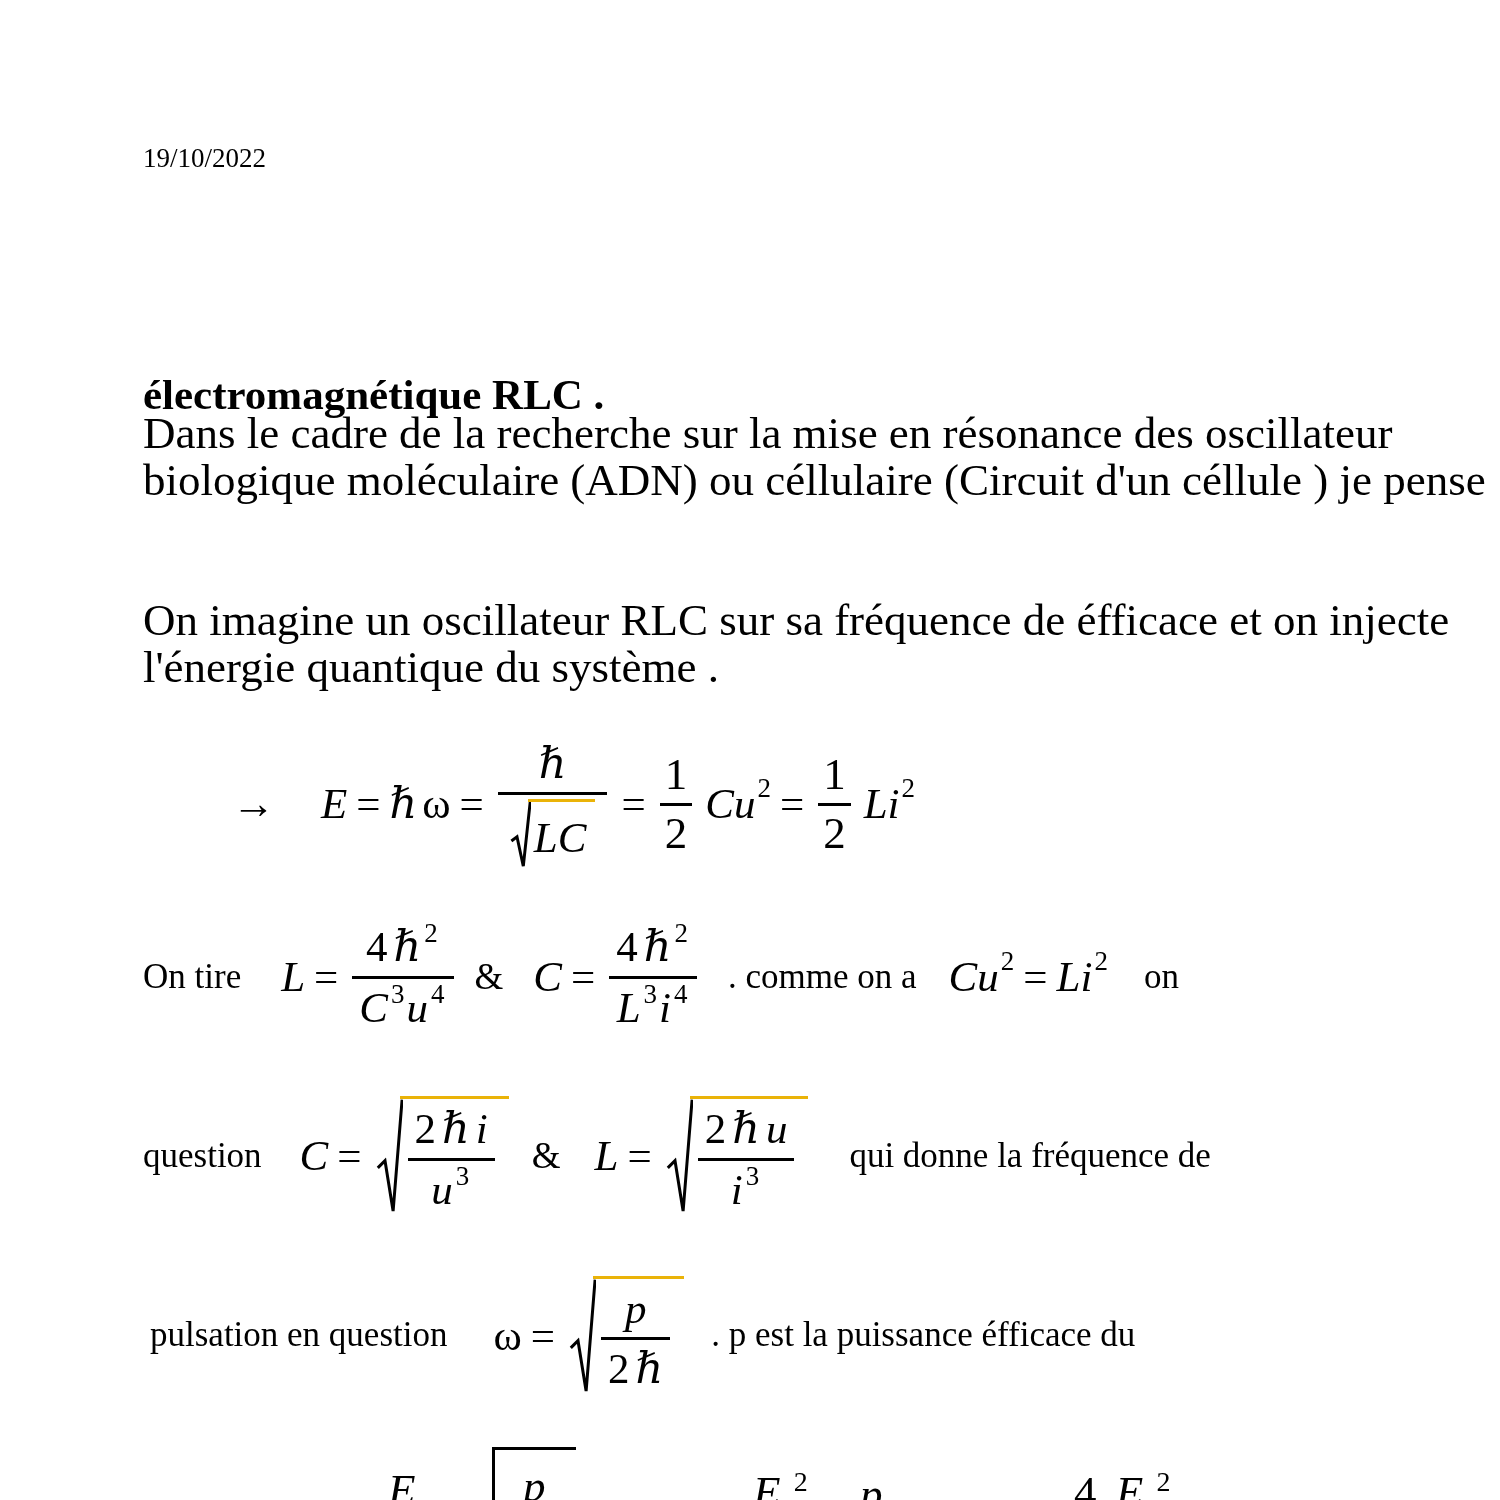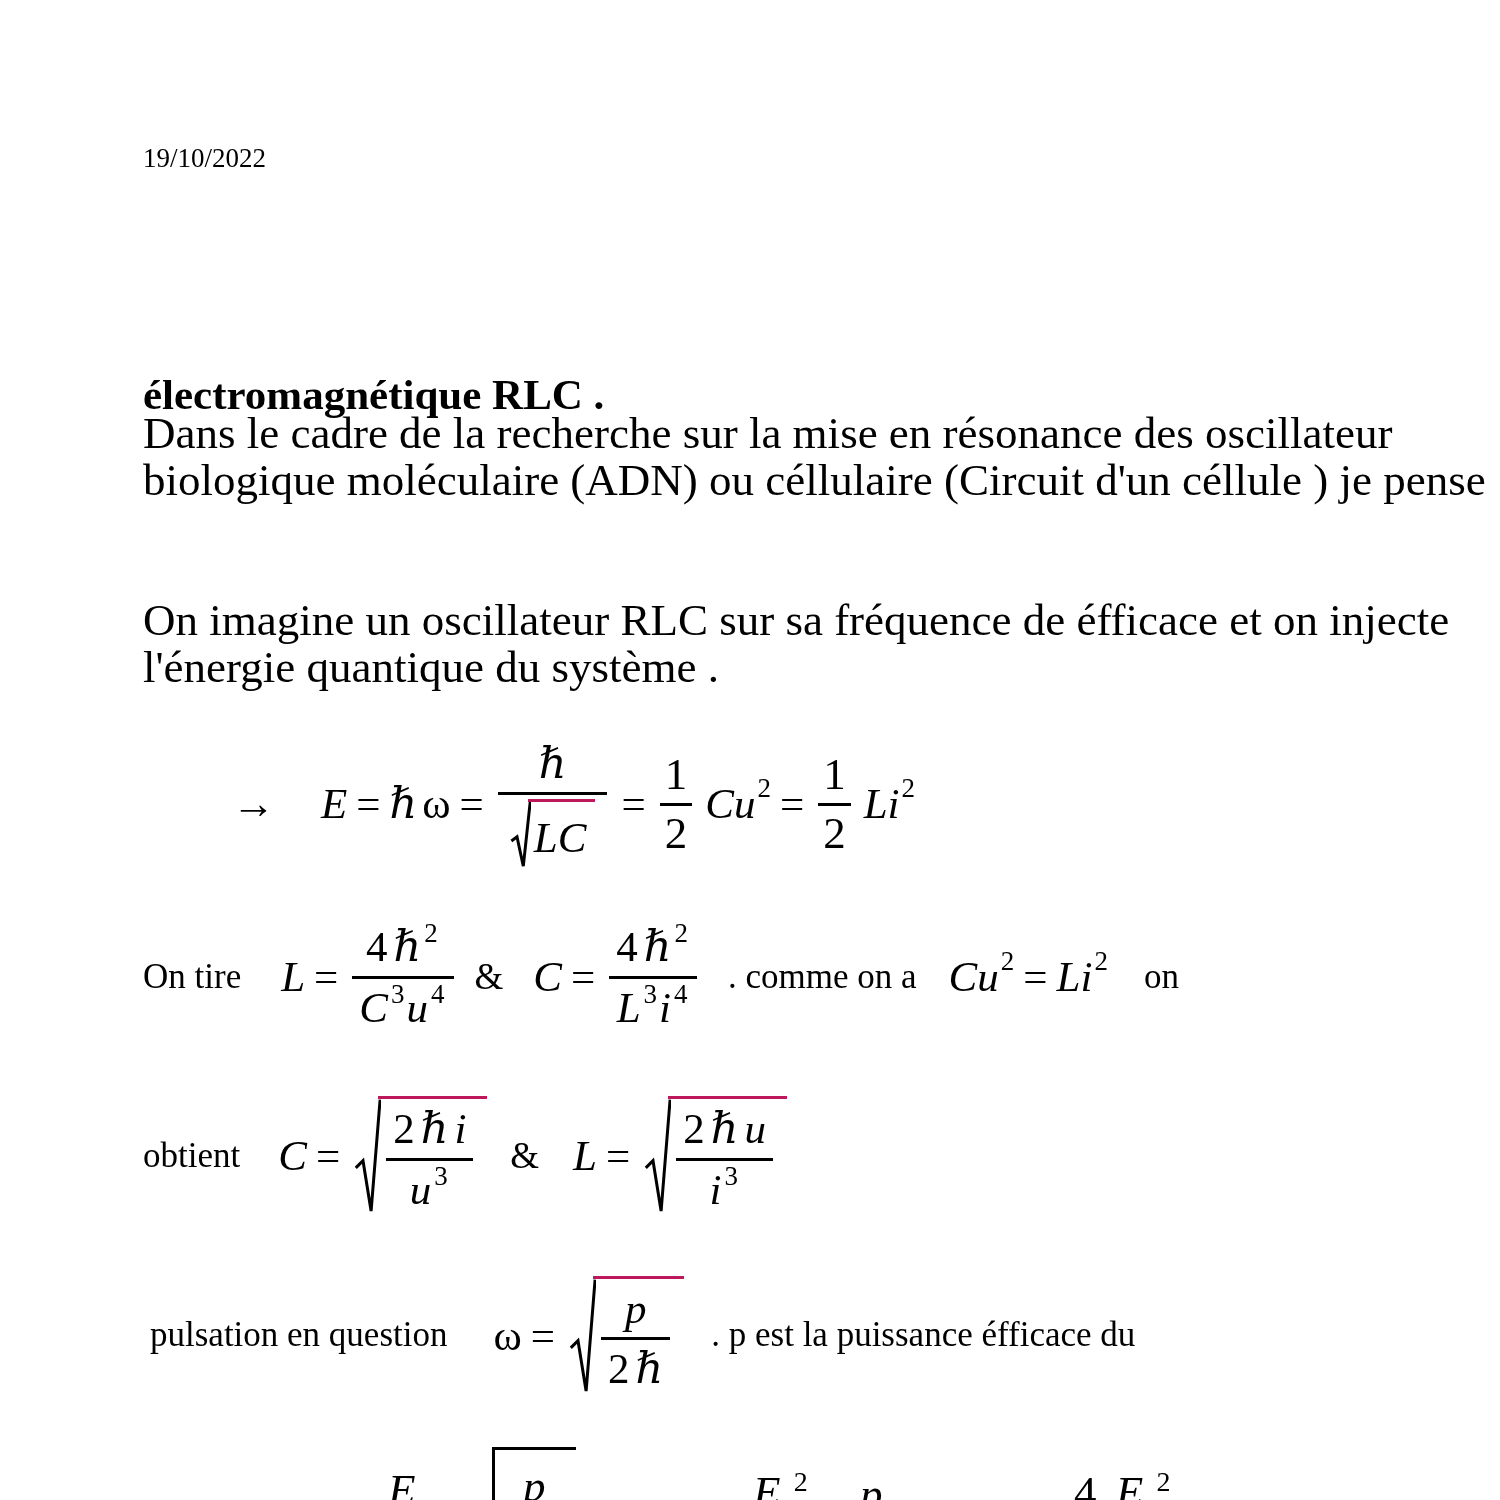--- a/index.html
+++ b/index.html
@@ -34,21 +34,21 @@
   .dsup   { font-size:27px; position:relative; top:-13px; margin-left:3px; margin-right:2px; }
 
   .frac { display:inline-flex; flex-direction:column; align-items:center; margin:0 5px; }
   .fn, .fd { display:inline-flex; align-items:center; justify-content:center; padding:0 7px; }
   .fbar { align-self:stretch; height:0; border-top:3px solid #000; margin:4px 0; }
   .half .fn, .half .fd { font-size:45px; padding:0 5px; line-height:1.05; }
 
   .sqrt { display:inline-flex; align-items:stretch; margin:0 5px; }
   .rsign { width:27px; flex:0 0 auto; display:block; }
   .rsign polyline { fill:none; stroke:#000; stroke-width:3px; vector-effect:non-scaling-stroke; }
-  .radicand { border-top:3px solid #be185d; margin-left:-3px; padding:5px 14px 2px 8px;
+  .radicand { border-top:3px solid #eab308; margin-left:-3px; padding:5px 14px 2px 8px;
               display:inline-flex; align-items:center; }
   .radicand .frac { margin:0; }
   .sqrt-sm .rsign { width:21px; }
   .sqrt-sm .radicand { padding:3px 9px 0 6px; }
 
   .bf { position:absolute; font-size:45px; line-height:1; }
   .bf-e    { left:388px;  top:1468px; }
   .bf-sqrt { left:492px;  top:1447px; width:84px; height:60px; box-sizing:border-box;
              border-top:3px solid #000; border-left:3px solid #000; padding:14px 0 0 28px; }
   .bf-e2   { left:753px;  top:1470px; }
@@ -151,21 +151,21 @@
   <span class="eqtext" style="margin-left:26px">. comme on a</span>
   <span class="mi" style="margin-left:32px">Cu</span>
   <span class="msup">2</span>
   <span class="mo">=</span>
   <span class="mi">Li</span>
   <span class="msup">2</span>
   <span class="eqtext" style="margin-left:36px">on</span>
 </div>
 
 <div class="eqline eq-obtient">
-  <span class="eqtext">obtient</span>
+  <span class="eqtext">question</span>
   <span class="mi" style="margin-left:38px">C</span>
   <span class="mo">=</span>
   <span class="sqrt">
     <svg class="rsign" viewBox="0 0 30 100" preserveAspectRatio="none">
         <polyline points="2,60 10,54 19,96 29,3"></polyline>
       </svg>
     <span class="radicand">
       <span class="frac">
         <span class="fn">
           <span>2</span>
@@ -195,20 +195,21 @@
           <span class="mi" style="margin-left:6px">u</span>
         </span>
         <span class="fbar"></span>
         <span class="fd">
           <span class="mi">i</span>
           <span class="dsup">3</span>
         </span>
       </span>
     </span>
   </span>
+  <span class="eqtext" style="margin-left:36px">qui donne la fréquence de</span>
 </div>
 
 <div class="eqline eq-pulsation">
   <span class="eqtext">pulsation en question</span>
   <span style="margin-left:46px">ω</span>
   <span class="mo">=</span>
   <span class="sqrt">
     <svg class="rsign" viewBox="0 0 30 100" preserveAspectRatio="none">
         <polyline points="2,60 10,54 19,96 29,3"></polyline>
       </svg>

